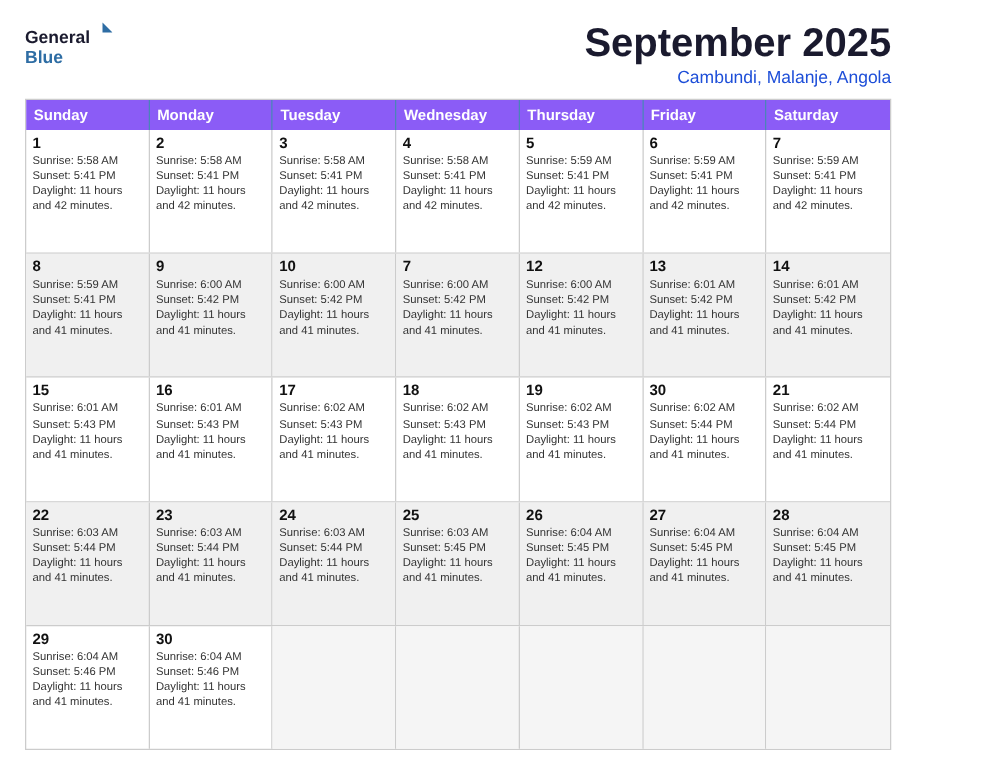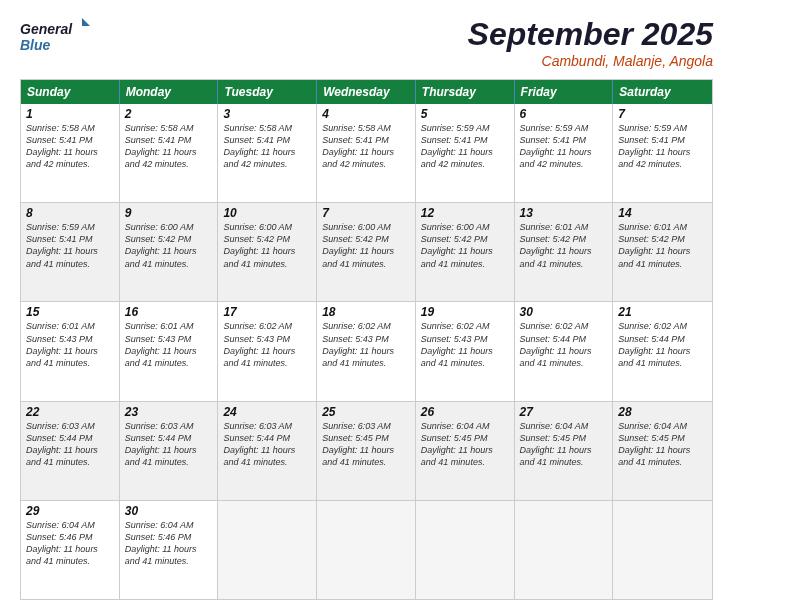--- a/index.html
+++ b/index.html
@@ -9,21 +9,20 @@
       width: 792px;
       height: 612px;
       overflow: hidden;
     }
     .page {
       width: 745px;
       height: 612px;
       padding: 16px 32px 12px 20px;
       display: flex;
       flex-direction: column;
-      font-style: italic;
     }
     .header {
       display: flex;
       justify-content: space-between;
       align-items: flex-start;
       margin-bottom: 10px;
     }
     .logo {
       display: flex;
       align-items: center;
@@ -32,33 +31,33 @@
     .title-block {
       text-align: right;
     }
     .main-title {
       font-size: 32px;
       font-weight: bold;
       color: #1a1a2e;
     }
     .subtitle {
       font-size: 14px;
-      color: #c2410c;
+      color: #1d4ed8;
       text-align: right;
     }
     .calendar {
       flex: 1;
       display: flex;
       flex-direction: column;
       border: 1px solid #ccc;
     }
     .cal-header-row {
       display: grid;
       grid-template-columns: repeat(7, 1fr);
-      background: #15803d;
+      background: #8b5cf6;
     }
     .cal-header-cell {
       color: #fff;
       font-size: 12px;
       font-weight: bold;
       padding: 5px 6px;
       border-right: 1px solid #4a85b8;
     }
     .cal-header-cell:last-child { border-right: none; }
     .cal-body {

